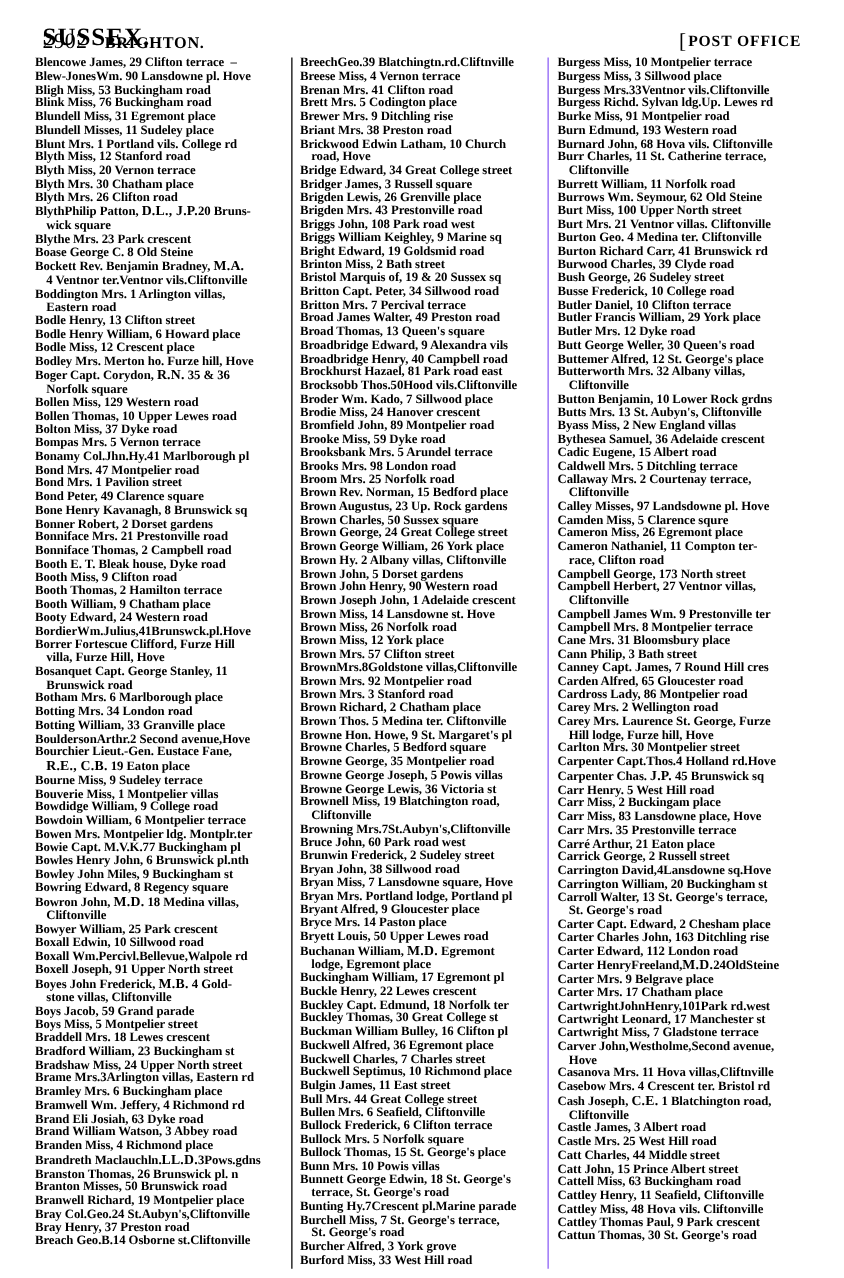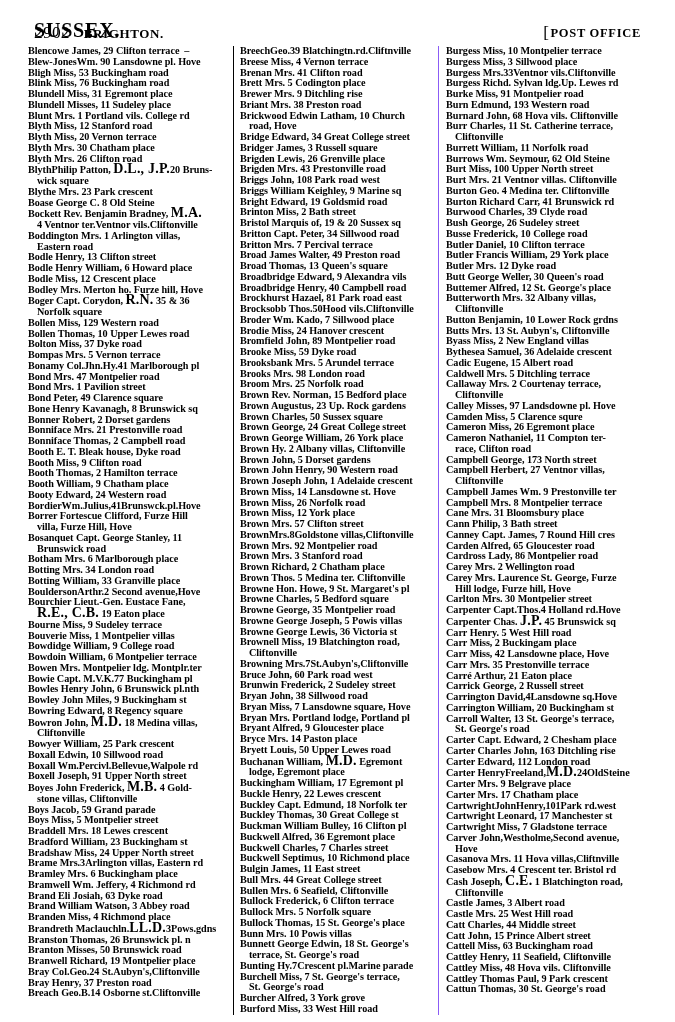--- a/index.html
+++ b/index.html
@@ -98,21 +98,21 @@
     padding: 0;
     text-indent: 0;
     word-spacing: 0px;
     white-space: normal;
   }
   .entry .cont {
     display: block;
     padding-left: 9px;
   }
   .entry .sc {
-    font-size: 14px;
+    font-size: 11px;
     letter-spacing: 0.2px;
   }
 </style>
 </head>
 <body>
 
 <div class="page">
 
   <div class="running-head">
     <div class="rh-left">
@@ -337,21 +337,21 @@
         <p class="entry">Canney Capt. James, 7 Round Hill cres</p>
         <p class="entry">Carden Alfred, 65 Gloucester road</p>
         <p class="entry">Cardross Lady, 86 Montpelier road</p>
         <p class="entry">Carey Mrs. 2 Wellington road</p>
         <p class="entry">Carey Mrs. Laurence St. George, Furze<span class="cont">Hill lodge, Furze hill, Hove</span></p>
         <p class="entry">Carlton Mrs. 30 Montpelier street</p>
         <p class="entry">Carpenter Capt.Thos.4 Holland rd.Hove</p>
         <p class="entry">Carpenter Chas. <span class="sc">J.P.</span> 45 Brunswick sq</p>
         <p class="entry">Carr Henry. 5 West Hill road</p>
         <p class="entry">Carr Miss, 2 Buckingam place</p>
-        <p class="entry">Carr Miss, 42 Lansdowne place, Hove</p>
+        <p class="entry">Carr Miss, 83 Lansdowne place, Hove</p>
         <p class="entry">Carr Mrs. 35 Prestonville terrace</p>
         <p class="entry">Carré Arthur, 21 Eaton place</p>
         <p class="entry">Carrick George, 2 Russell street</p>
         <p class="entry">Carrington David,4Lansdowne sq.Hove</p>
         <p class="entry">Carrington William, 20 Buckingham st</p>
         <p class="entry">Carroll Walter, 13 St. George's terrace,<span class="cont">St. George's road</span></p>
         <p class="entry">Carter Capt. Edward, 2 Chesham place</p>
         <p class="entry">Carter Charles John, 163 Ditchling rise</p>
         <p class="entry">Carter Edward, 112 London road</p>
         <p class="entry">Carter HenryFreeland,<span class="sc">M.D.</span>24OldSteine</p>

